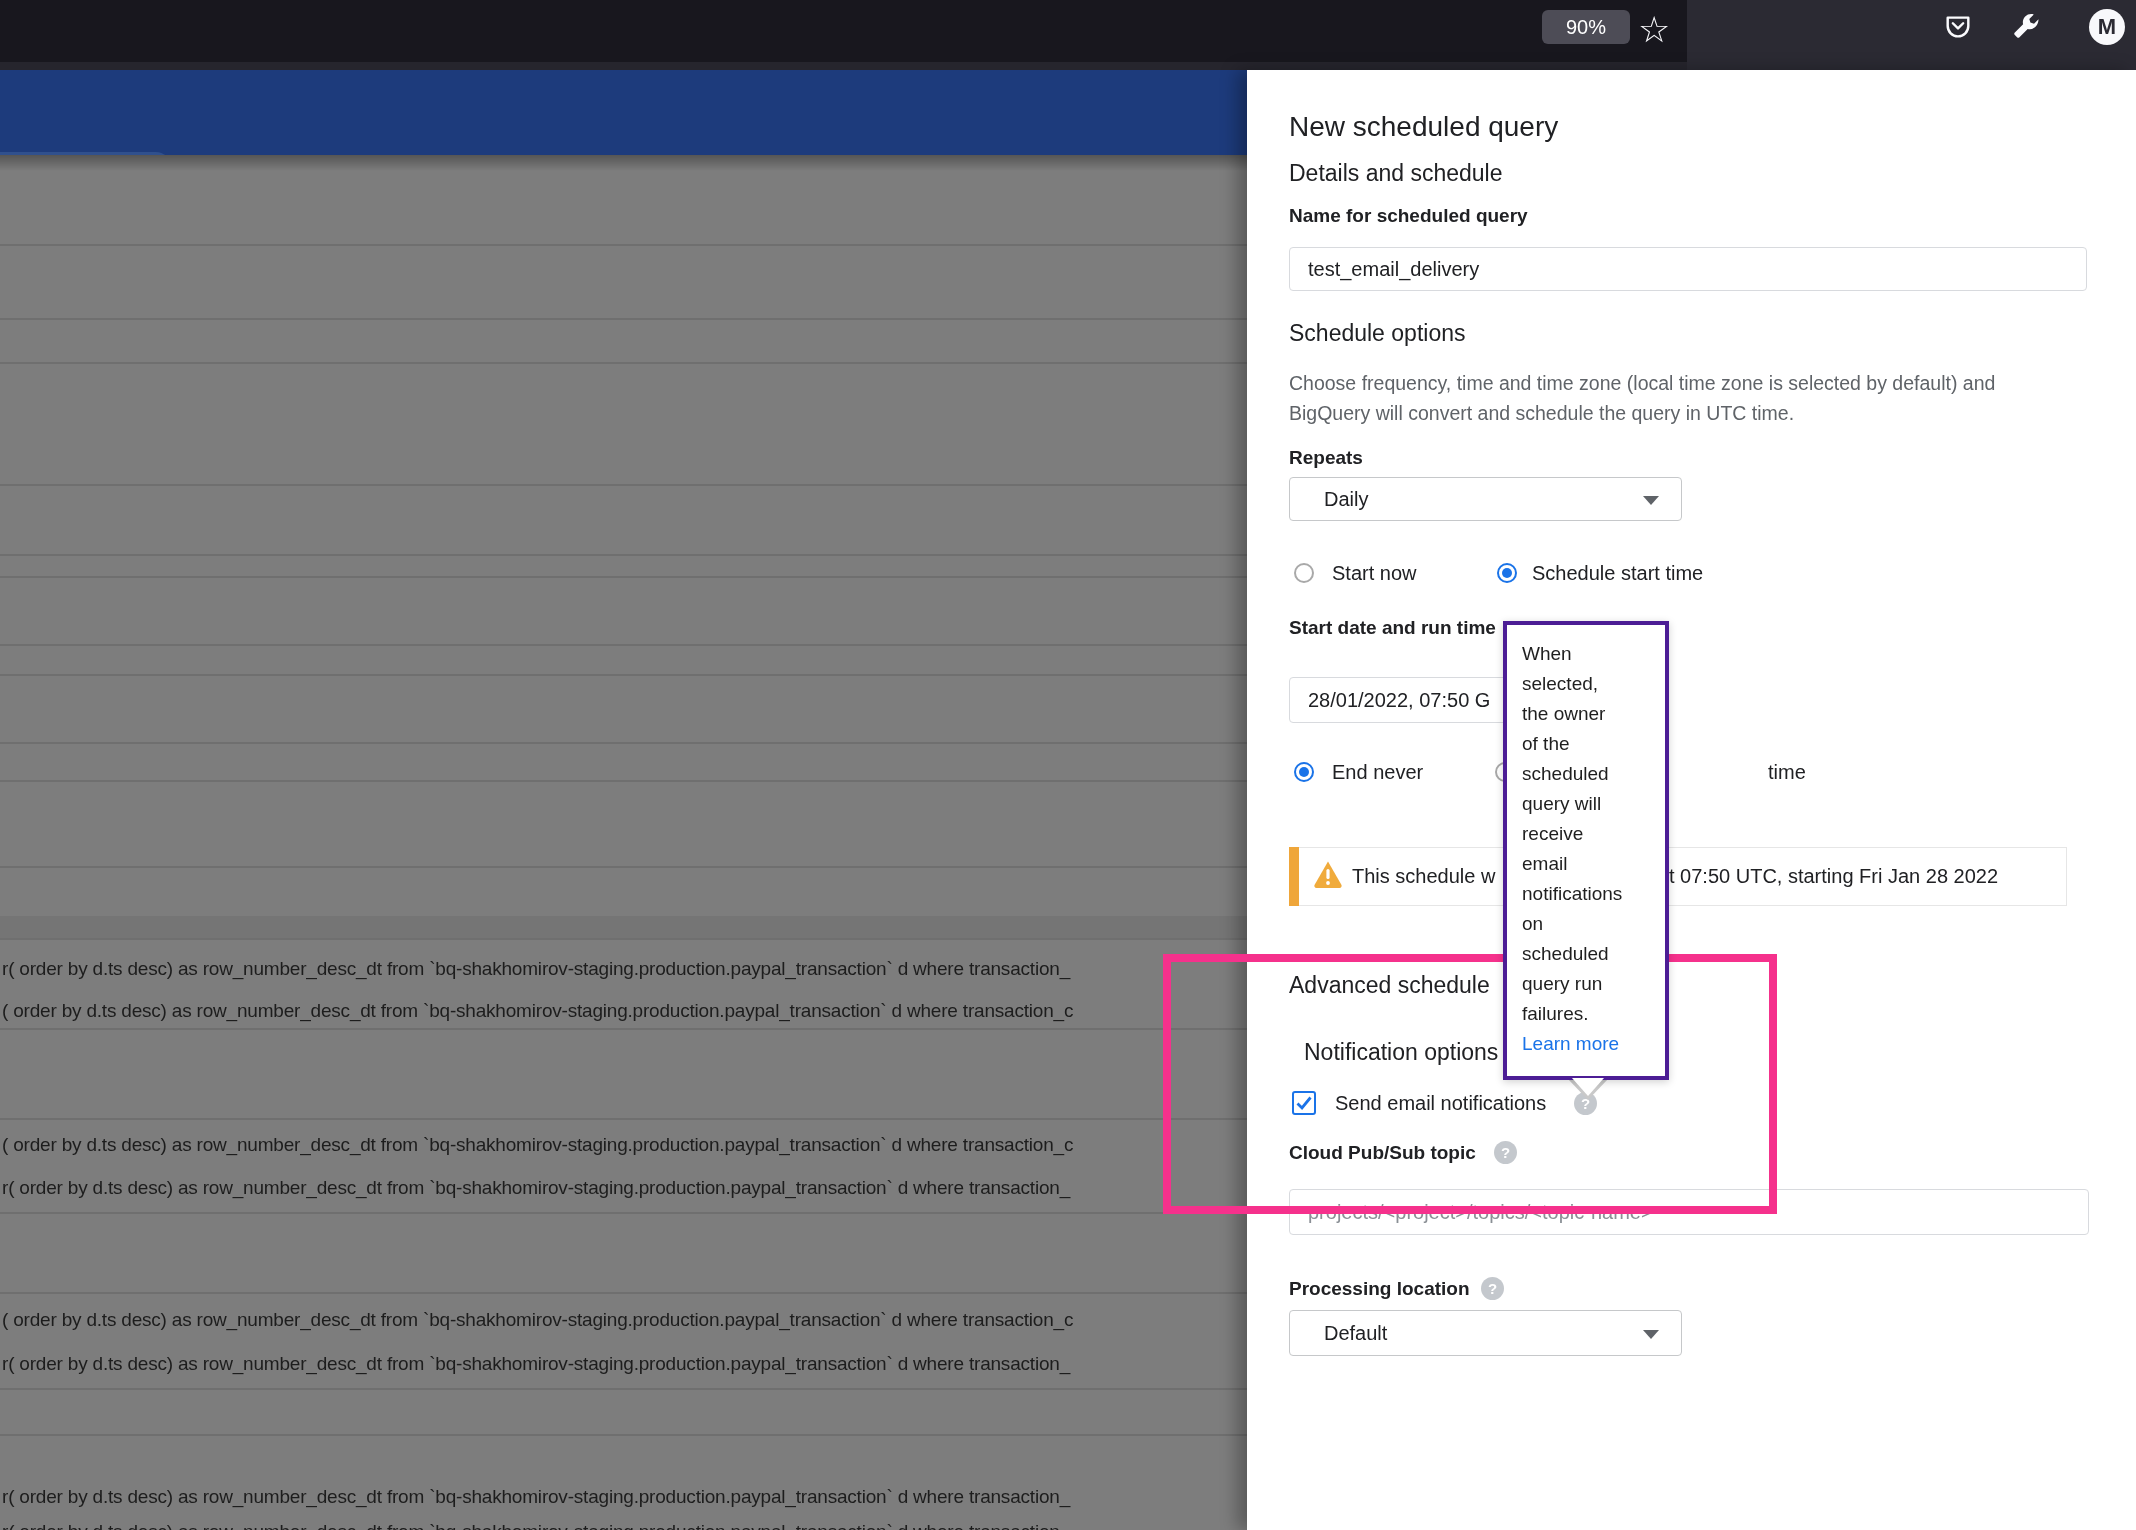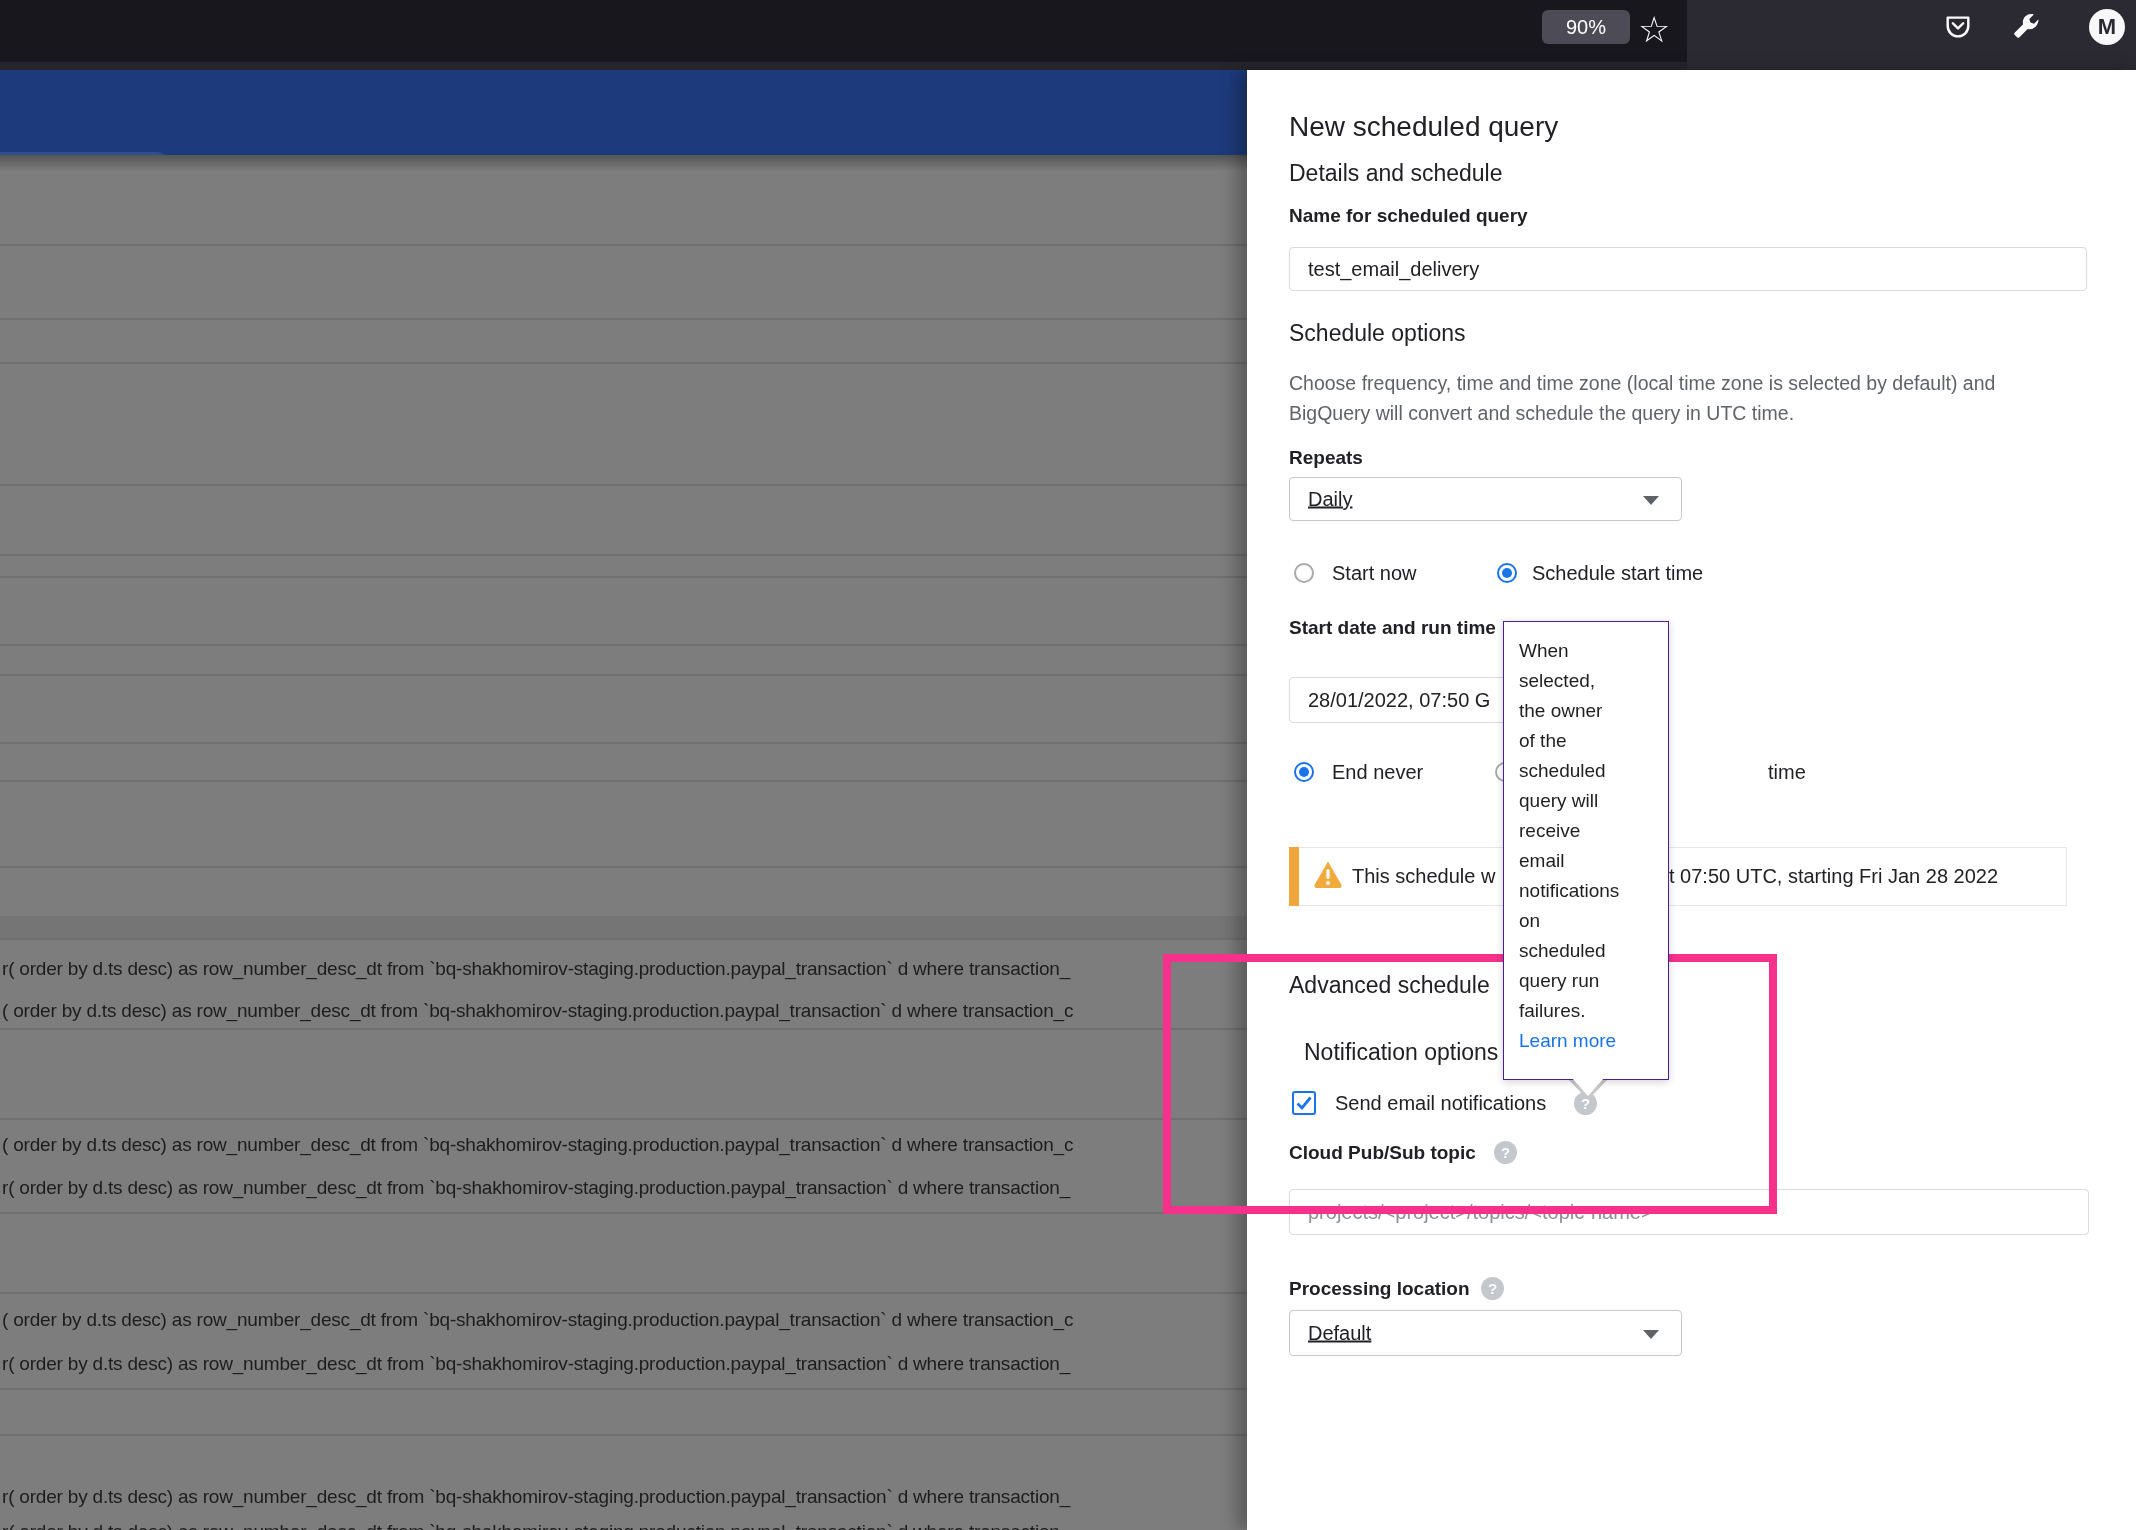--- a/index.html
+++ b/index.html
@@ -36,42 +36,42 @@
   .panel { position:absolute; left:1247px; top:70px; width:889px; height:1460px; background:#fff;
     box-shadow:-10px 0 16px rgba(0,0,0,.28); }
   .h1 { position:absolute; font-size:28px; color:#202124; }
   .h2 { position:absolute; font-size:23px; color:#202124; }
   .lbl { position:absolute; font-size:19px; font-weight:700; color:#202124; }
   .body-text { position:absolute; font-size:19.5px; color:#5f6368; line-height:30px; white-space:pre; }
   .t-input { position:absolute; border:1px solid #d8dade; border-radius:4px; font-size:20px; color:#202124;
     padding-left:18px; background:#fff; font-family:"Liberation Sans", sans-serif; }
   .t-input::placeholder { color:#8a8f95; opacity:1; }
   .select { position:absolute; border:1px solid #c6c8ca; border-radius:4px; background:#fff; cursor:pointer; }
-  .select .val { position:absolute; left:18px; top:50%; transform:translateY(-50%); font-size:20px; color:#202124;text-decoration:underline; }
+  .select .val { position:absolute; left:34px; top:50%; transform:translateY(-50%); font-size:20px; color:#202124; }
   .select .caret { position:absolute; right:22px; top:50%; margin-top:-3px; width:0; height:0;
     border-left:8px solid transparent; border-right:8px solid transparent; border-top:9px solid #5f6368; }
   .radio { position:absolute; width:20px; height:20px; border-radius:50%; background:#fff; border:2px solid #a9a9a9; }
   .radio.sel { border-color:#1a73e8; }
   .radio.sel::after { content:""; position:absolute; left:3px; top:3px; width:10px; height:10px; border-radius:50%; background:#1a73e8; }
   .radio-lbl { position:absolute; font-size:20px; color:#202124; }
   .checkbox { position:absolute; width:24px; height:24px; border:2px solid #1a73e8; border-radius:3px; background:#fff; }
   .help { position:absolute; width:23px; height:23px; border-radius:50%; background:#c4c8cd; color:#fff;
     font-size:15px; font-weight:700; display:flex; align-items:center; justify-content:center; }
 
   
   .banner { position:absolute; left:1289px; top:847px; width:778px; height:59px; background:#fff;
     border:1px solid #e6e6e6; border-left:none; }
   .banner-bar { position:absolute; left:1289px; top:847px; width:10px; height:59px; background:#efa63a; }
   .banner-frag { position:absolute; font-size:20px; color:#202124; white-space:nowrap; }
 
   
   .pink-rect { position:absolute; left:1163px; top:954px; width:614px; height:260px;
     border:8px solid #f5318c; z-index:50; pointer-events:none; }
   .tooltip { position:absolute; left:1503px; top:621px; width:166px; height:459px; background:#fff;
-    border:1px solid #4c1d95; box-shadow:0 2px 8px rgba(0,0,0,.18); z-index:60;
+    border:4px solid #4c1d95; box-shadow:0 2px 8px rgba(0,0,0,.18); z-index:60;
     padding:14px 8px 0 15px; font-size:19px; line-height:30px; color:#1f1f1f; }
   .tooltip .tt-text { white-space:pre-line; }
   .tooltip .tt-link { color:#1a73e8; cursor:pointer; }
   .tt-pointer-outer { position:absolute; left:1568px; top:1079px; width:0; height:0; z-index:59;
     border-left:20px solid transparent; border-right:20px solid transparent; border-top:21px solid #c9c9c9; }
   .tt-pointer-inner { position:absolute; left:1572px; top:1078px; width:0; height:0; z-index:61;
     border-left:16px solid transparent; border-right:16px solid transparent; border-top:18px solid #fff; }
 </style>
 </head>
 <body>

